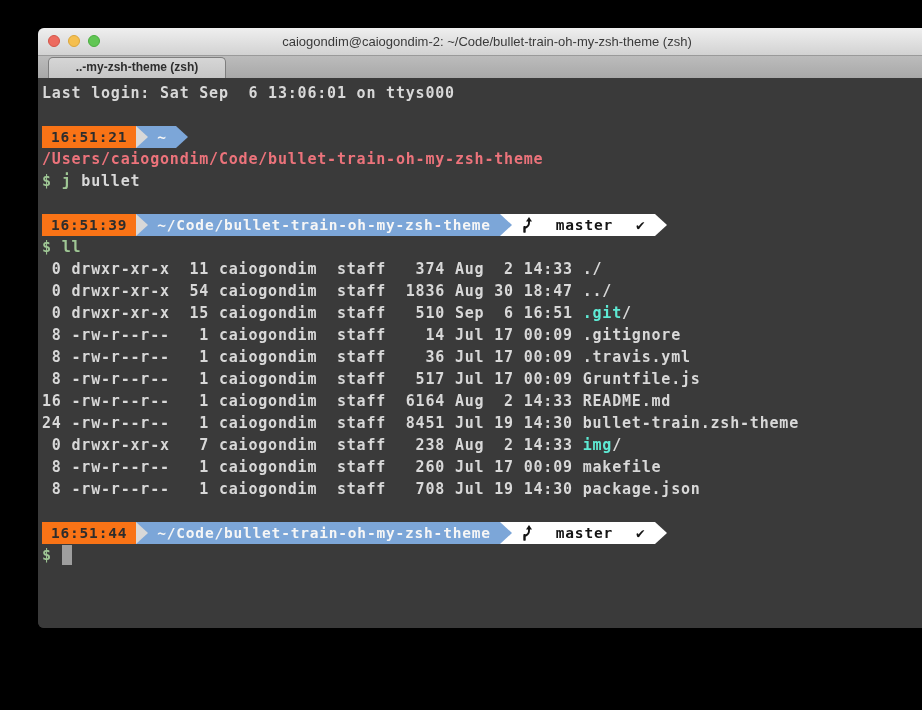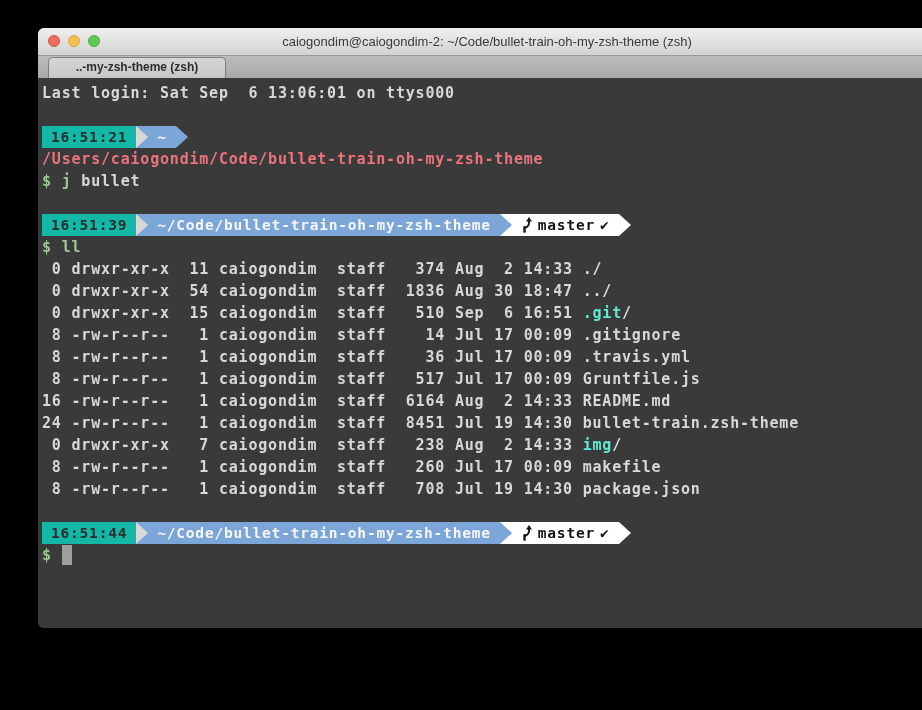--- a/index.html
+++ b/index.html
@@ -46,23 +46,23 @@
     color:#d8d8d8;
   }
   .tline{height:22px;white-space:pre;}
   [data-color="green"]{color:#9fc795;}
   [data-color="fg"]{color:#d8d8d8;}
   [data-color="cyan"]{color:#5eead4;}
   .red{color:#ec737b;}
   
   .prompt{display:flex;height:22px;align-items:stretch;white-space:pre;}
   .seg{display:inline-flex;align-items:center;padding:0 9px;font-size:14.5px;}
-  .seg-time{background:#14b8a6;color:#2d2d2d;}
+  .seg-time{background:#f97316;color:#2d2d2d;}
   .seg-path{background:#7ca6d8;color:#f6f6f6;}
-  .seg-git{background:#ffffff;color:#141414;gap:5px;}
+  .seg-git{background:#ffffff;color:#141414;gap:23px;}
   .pl-arrow{
     width:0;height:0;flex:0 0 auto;
     border-top:11px solid transparent;border-bottom:11px solid transparent;
     border-left:12px solid transparent;
   }
   .a-time-path{border-left-color:#d8d8d8;background:#7ca6d8;}
   .a-path-end{border-left-color:#7ca6d8;}
   .a-path-git{border-left-color:#7ca6d8;background:#ffffff;}
   .a-git-end{border-left-color:#ffffff;}
   .git-check{font-weight:bold;}

